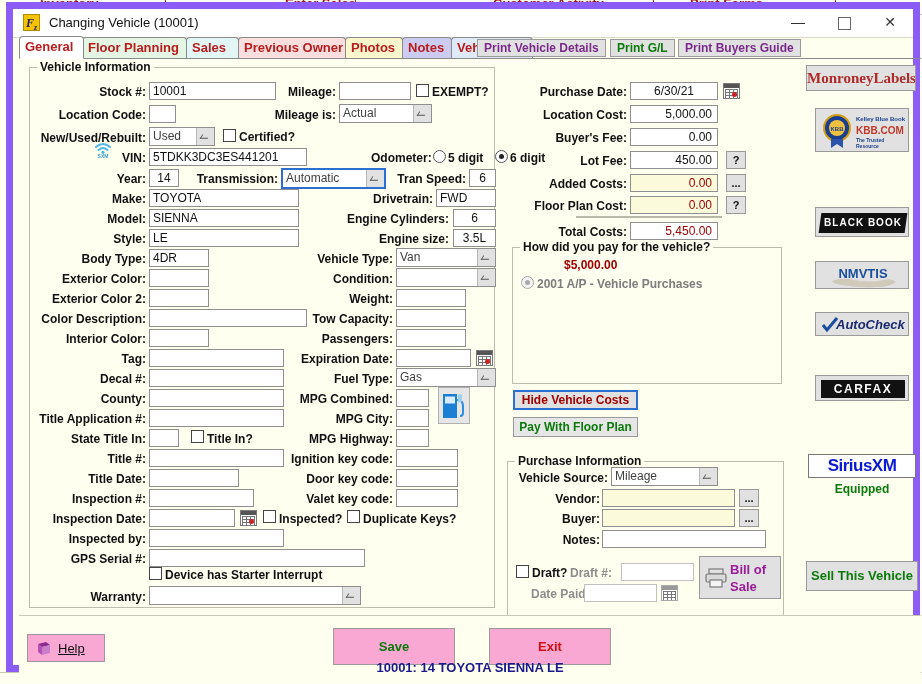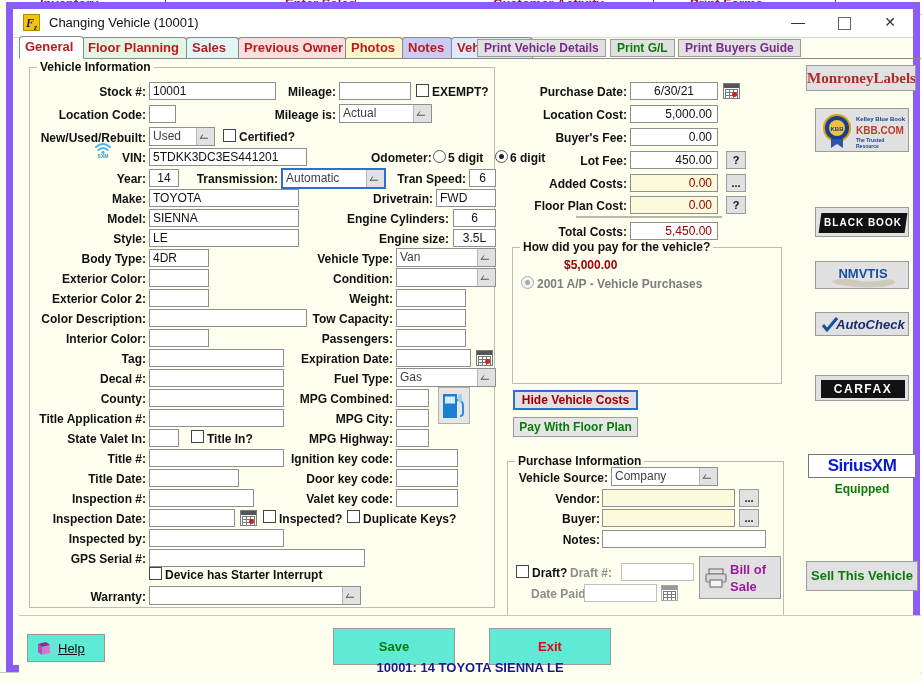--- a/index.html
+++ b/index.html
@@ -89,21 +89,21 @@
   .calbtn .dot{position:absolute;right:2px;bottom:1px;width:5px;height:5px;border-radius:50%;background:#cc2222;}
 
   
   .logobtn{position:absolute;box-sizing:border-box;background:#e1e1e1;border:1px solid #9a9a9a;
            text-align:center;cursor:default;overflow:hidden;}
   .logobtn.white{background:#ffffff;}
 
   
   #bottombar{position:absolute;left:6px;top:606px;width:902px;height:62px;background:#fffff0;
              border-top:1px solid #c9c9b8;}
-  .bigbtn{position:absolute;box-sizing:border-box;background:#5eead4;border:1px solid #9a9a9a;
+  .bigbtn{position:absolute;box-sizing:border-box;background:#f9a8d4;border:1px solid #9a9a9a;
           font-size:13px;font-weight:bold;text-align:center;cursor:default;}
   #statusline{position:absolute;left:0;top:44px;width:902px;text-align:center;
               font-size:13px;font-weight:bold;color:#1a1a8c;}
 </style>
 </head>
 <body>
 
 <div id="bg-window">
   <div id="bg-menubar">
     <div class="bg-menu-item" style="left:40px;">Inventory</div>
@@ -276,21 +276,21 @@
       <path d="M18 12 q6 0 6 6 v7 q0 3 -3 3" stroke="#2d8fe0" stroke-width="2" fill="none"></path>
       <rect x="19" y="6" width="4" height="8" rx="1.5" fill="#9fd0f0"></rect>
     </svg>
   </div>
 
   <div class="lbl r" style="left:16px;top:403px;width:117px;">Title Application #:</div>
   <div class="fld" style="left:136px;top:400px;width:135px;"></div>
   <div class="lbl r" style="left:300px;top:403px;width:80px;">MPG City:</div>
   <div class="fld" style="left:383px;top:400px;width:33px;"></div>
 
-  <div class="lbl r" style="left:20px;top:423px;width:113px;">State Valet In:</div>
+  <div class="lbl r" style="left:20px;top:423px;width:113px;">State Title In:</div>
   <div class="fld" style="left:136px;top:420px;width:30px;"></div>
   <div class="chk" style="left:178px;top:421px;"></div>
   <div class="lbl" style="left:194px;top:423px;">Title In?</div>
   <div class="lbl r" style="left:280px;top:423px;width:100px;">MPG Highway:</div>
   <div class="fld" style="left:383px;top:420px;width:33px;"></div>
 
   <div class="lbl r" style="left:20px;top:443px;width:113px;">Title #:</div>
   <div class="fld" style="left:136px;top:440px;width:135px;"></div>
   <div class="lbl r" style="left:258px;top:443px;width:122px;">Ignition key code:</div>
   <div class="fld" style="left:383px;top:440px;width:62px;"></div>
@@ -370,21 +370,21 @@
   <div class="lbl" style="left:524px;top:268px;color:#7d7d7d;">2001  A/P - Vehicle Purchases</div>
 
   <div style="position:absolute;left:500px;top:381px;width:125px;height:20px;box-sizing:border-box;background:#e1e1e1;border:2px solid #2d6fd0;text-align:center;line-height:16px;font-size:12px;font-weight:bold;color:#a00000;cursor:default;">Hide Vehicle Costs</div>
   <div style="position:absolute;left:500px;top:408px;width:125px;height:20px;box-sizing:border-box;background:#e6e6e6;border:1px solid #9a9a9a;text-align:center;line-height:18px;font-size:12px;font-weight:bold;color:#0a7a0a;cursor:default;">Pay With Floor Plan</div>
 
   <div class="group" style="left:494px;top:452px;width:277px;height:155px;">
     <div class="gtitle">Purchase Information</div>
   </div>
   <div class="lbl r" style="left:500px;top:462px;width:95px;">Vehicle Source:</div>
   <div class="combo" style="left:598px;top:458px;width:107px;">
-    <span>Company</span>
+    <span>Mileage</span>
     <span class="arrowbox"></span>
   </div>
 
   <div class="lbl r" style="left:500px;top:483px;width:87px;">Vendor:</div>
   <div class="fld yellow" style="left:589px;top:480px;width:133px;"></div>
   <div class="smbtn" style="left:726px;top:480px;">...</div>
 
   <div class="lbl r" style="left:500px;top:503px;width:87px;">Buyer:</div>
   <div class="fld yellow" style="left:589px;top:500px;width:133px;"></div>
   <div class="smbtn" style="left:726px;top:500px;">...</div>

